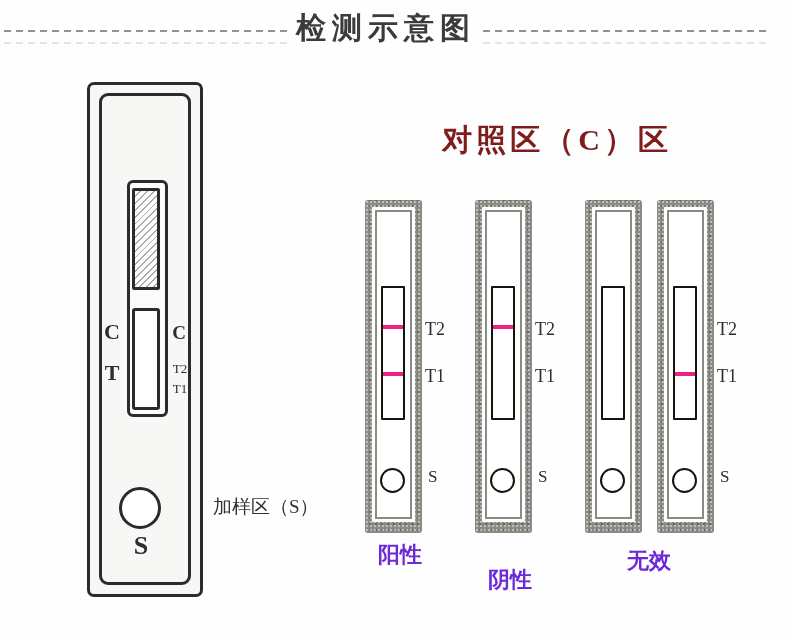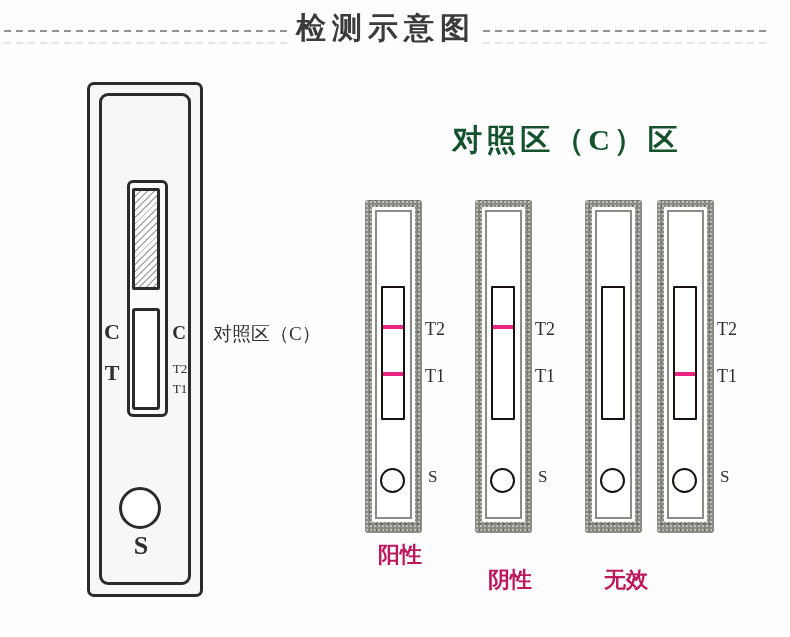--- a/index.html
+++ b/index.html
@@ -45,23 +45,23 @@
     border:3px solid #2b2b2b; border-radius:50%; background:#fff; box-sizing:border-box; }
   .cl-s { left:51px; top:461px; font-size:26px; }
 
   
   .zone-label { position:absolute; font-size:19px; color:#333; }
   .zl-control { left:213px; top:321px; }
   .zl-test    { left:219px; top:364px; }
   .zl-sample  { left:213px; top:494px; }
 
   
-  .right-title { position:absolute; left:446px; top:122px; width:242px; margin:0;
-    text-align:center; font-size:30px; line-height:36px; font-weight:600;
-    letter-spacing:4px; color:#14532d; }
+  .right-title { position:absolute; left:430px; top:122px; width:242px; margin:0;
+    text-align:right; font-size:30px; line-height:36px; font-weight:600;
+    letter-spacing:4px; color:#7f1d1d; }
 
   .strip { position:absolute; top:200px; width:57px; height:333px; }
   .s1{left:365px} .s2{left:475px} .s3{left:585px} .s4{left:657px}
   .strip-frame { position:absolute; inset:0; border-radius:3px;
     background-color:#8b8b85;
     background-image:
       radial-gradient(rgba(255,255,255,.45) 1px, transparent 1.4px),
       radial-gradient(rgba(40,40,35,.38) 1px, transparent 1.4px);
     background-size:4px 4px, 6px 6px;
     background-position:0 0, 2px 3px; }
@@ -75,24 +75,24 @@
   .tline.t2 { top:37px; }
   .tline.t1 { top:84px; }
   .strip .well { position:absolute; left:15px; top:268px; width:25px; height:25px;
     border:2.5px solid #18130f; border-radius:50%; background:#fff; box-sizing:border-box; }
   .side-label { position:absolute; font-size:18px; color:#2e2e2e; line-height:20px; }
   .sl-t2 { left:60px; top:119px; }
   .sl-t1 { left:60px; top:166px; }
   .sl-s  { left:63px; top:267px; font-size:17px; }
 
   .result-label { position:absolute; transform:translateX(-50%);
-    font-size:22px; font-weight:600; color:#be185d; line-height:24px; }
+    font-size:22px; font-weight:600; color:#6d28d9; line-height:24px; }
   .rl-pos { left:400px; top:543px; }
   .rl-neg { left:510px; top:568px; }
-  .rl-inv { left:626px; top:549px;margin-top:19px; }
+  .rl-inv { left:649px; top:549px; }
 </style>
 </head>
 <body>
 
 <div class="page">
 
   <div class="dash dash-left"></div>
   <div class="dash faint dash-left-faint"></div>
   <h1 class="page-title">检测示意图</h1>
   <div class="dash dash-right"></div>
@@ -105,21 +105,21 @@
     <div class="result-pad"></div>
     <span class="cas-label cl-c-left">C</span>
     <span class="cas-label cl-t-left">T</span>
     <span class="cas-label cl-c-right">C</span>
     <span class="cas-label cl-t2">T2</span>
     <span class="cas-label cl-t1">T1</span>
     <div class="well"></div>
     <span class="cas-label cl-s">S</span>
   </div>
 
-  <div class="zone-label zl-control">对照区（C）</div>
+  <div class="zone-label zl-sample">加样区（S）</div>
 
   <h2 class="right-title">对照区（C）区</h2>
 
   <div class="strip s1">
     <div class="strip-frame">
       <div class="strip-white"></div>
       <div class="strip-thinline"></div>
       <div class="strip-window">
         <div class="tline t2" style="display: block;"></div>
         <div class="tline t1" style="display: block;"></div>

